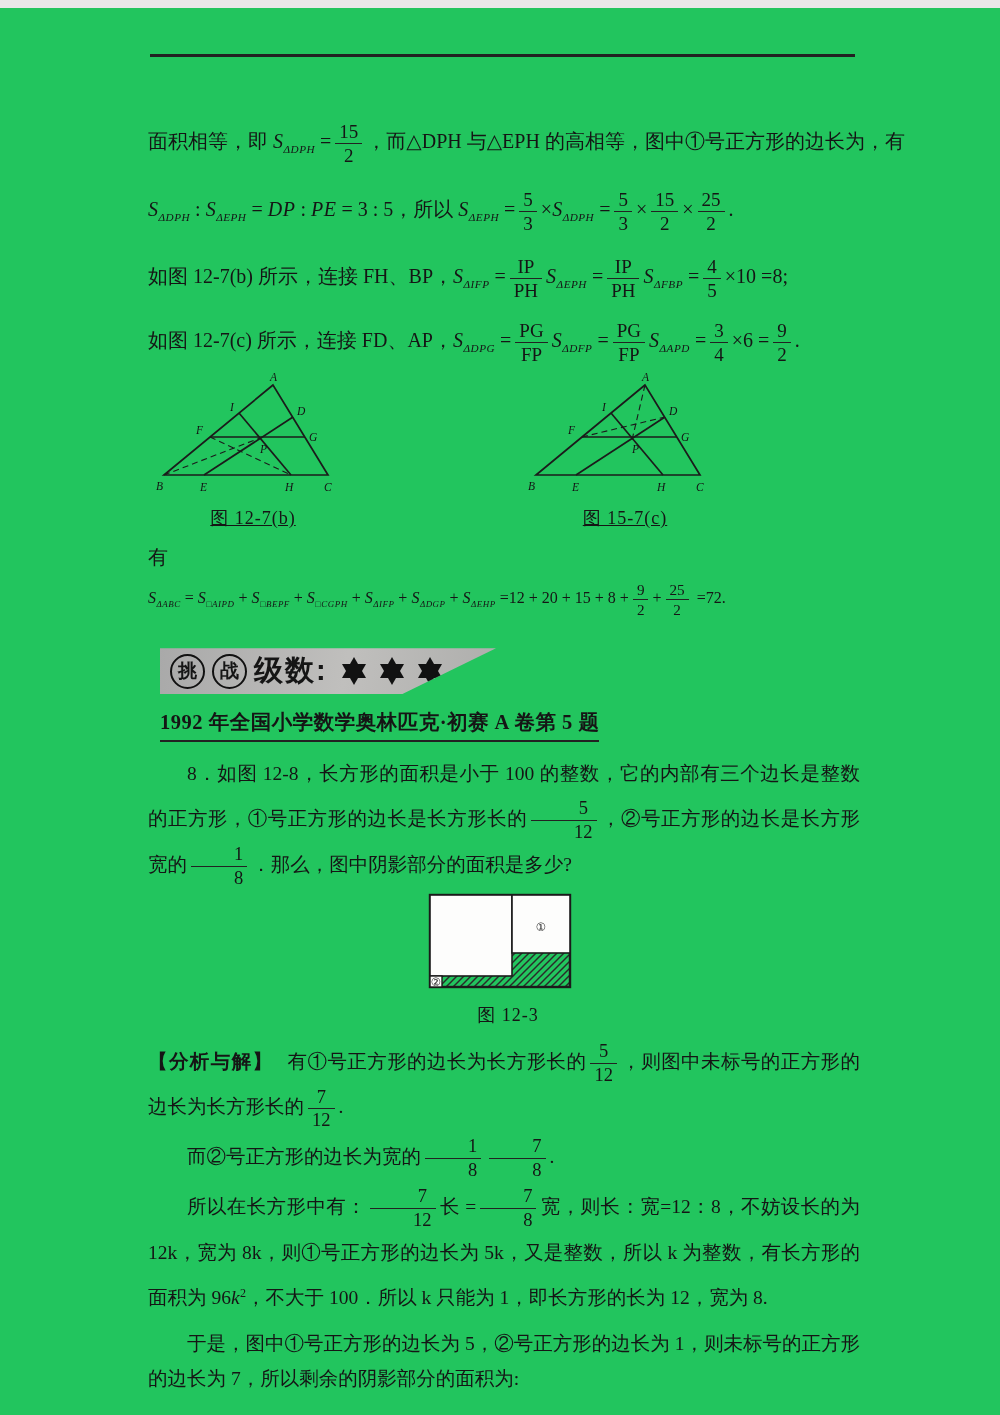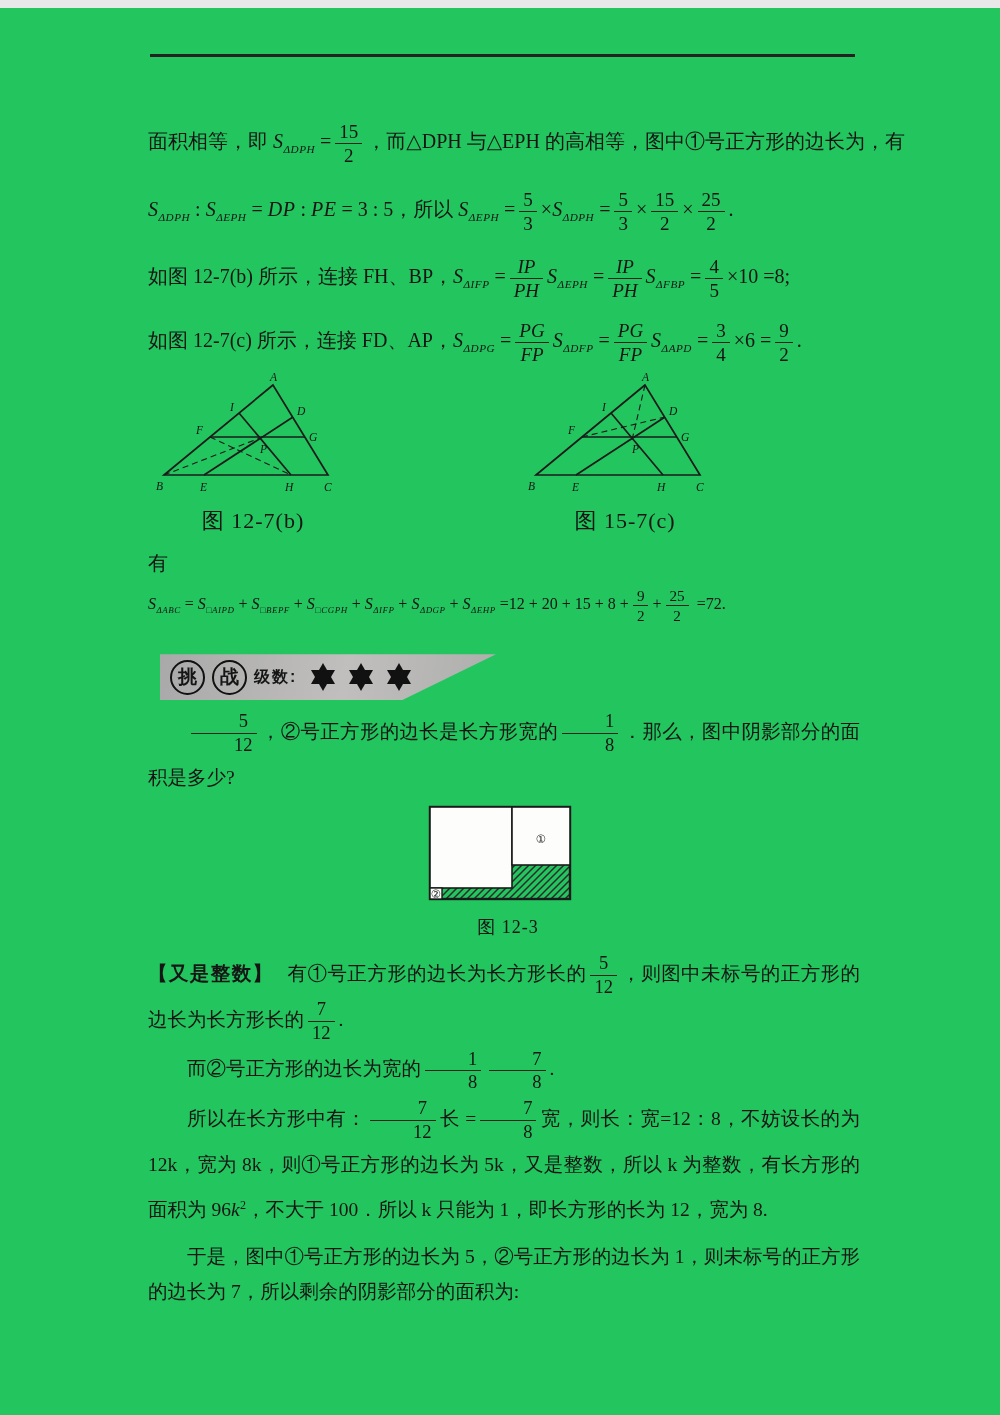--- a/index.html
+++ b/index.html
@@ -14,41 +14,41 @@
   .fl2{margin-top:22px;}
   .fl3{margin-top:22px;}
   .fl4{margin-top:18px;}
   .mi{font-style:italic;font-family:"Liberation Serif",serif;letter-spacing:.5px;}
   sub.msub{font-size:.56em;font-style:italic;letter-spacing:.5px;}
   sup.msup{font-size:.62em;}
   .frac{display:inline-block;vertical-align:middle;text-align:center;margin:0 4px;
         line-height:1.12;font-size:.95em;}
   .frac .fnum{display:block;border-bottom:1.4px solid #222;padding:0 4px 1px;}
   .frac .fden{display:block;padding:1px 4px 0;}
-  .frac.fit .fnum,.frac.fit .fden{font-style:italic;}
+  .frac.fit .fnum,.frac.fit .fden{}
 
   
   .fig-row{display:flex;margin-top:6px;}
   .fig-block{width:210px;text-align:center;}
   .fig-block.right{margin-left:162px;}
   .fig-block svg{display:block;margin:0 auto;}
-  .figcap{font-size:22px;margin-top:10px;letter-spacing:1px;}
+  .figcap{font-size:18px;margin-top:10px;letter-spacing:1px;text-decoration:underline;}
 
   .have-line{font-size:20px;margin:14px 0 0 0;}
   .sum-line{margin-top:10px;font-size:16px;}
 
   
   .banner{margin-top:30px;margin-left:12px;width:336px;height:46px;
           background:linear-gradient(100deg,#a9a9a9 0%,#c0bfbd 55%,#aeaeac 100%);
           clip-path:polygon(0 0,100% 0,72% 100%,0 100%);
           display:flex;align-items:center;padding-left:10px;box-sizing:border-box;}
   .circle-char{display:inline-flex;width:31px;height:31px;border:2.2px solid #111;border-radius:50%;
                align-items:center;justify-content:center;font-size:19px;font-weight:bold;
                font-family:"Liberation Sans",sans-serif;margin-right:7px;background:transparent;}
-  .banner-label{font-family:"Liberation Sans",sans-serif;font-weight:bold;font-size:16px;
+  .banner-label{font-family:"Liberation Sans",sans-serif;font-weight:bold;font-size:29px;
                 letter-spacing:2px;margin-right:10px;}
   .stars svg{vertical-align:middle;margin-right:6px;}
 
   .source-line{display:inline-block;margin-top:14px;margin-left:12px;font-weight:bold;font-size:20.5px;
                border-bottom:2px solid #222;padding-bottom:4px;letter-spacing:.5px;}
 
   
   .para{font-size:19.5px;margin:0;text-align:justify;line-height:2.3;}
   .para.indent{text-indent:2em;}
   .prob{margin-top:10px;}
@@ -146,22 +146,23 @@
             <path d="M16,30 L28,9 L4,9 Z" fill="#111"></path>
           </svg><svg width="32" height="32" viewBox="0 0 32 32">
             <path d="M16,2 L28,23 L4,23 Z" fill="#111"></path>
             <path d="M16,30 L28,9 L4,9 Z" fill="#111"></path>
           </svg><svg width="32" height="32" viewBox="0 0 32 32">
             <path d="M16,2 L28,23 L4,23 Z" fill="#111"></path>
             <path d="M16,30 L28,9 L4,9 Z" fill="#111"></path>
           </svg></span>
     </div>
 
+    <div><span class="source-line">1992 年全国小学数学奥林匹克·初赛 A 卷第 5 题</span></div>
 
-    <p class="para indent prob"><span class="frac"><span class="fnum">5</span><span class="fden">12</span></span><span>，②号正方形的边长是长方形宽的</span><span class="frac"><span class="fnum">1</span><span class="fden">8</span></span><span>．那么，图中阴影部分的面积是多少?</span></p>
+    <p class="para indent prob"><span>8．如图 12-8，长方形的面积是小于 100 的整数，它的内部有三个边长是整数的正方形，①号正方形的边长是长方形长的</span><span class="frac"><span class="fnum">5</span><span class="fden">12</span></span><span>，②号正方形的边长是长方形宽的</span><span class="frac"><span class="fnum">1</span><span class="fden">8</span></span><span>．那么，图中阴影部分的面积是多少?</span></p>
 
     <div class="fig8-block">
       <svg width="150" height="100" viewBox="0 0 150 100">
         <defs>
           <pattern id="hatch" patternUnits="userSpaceOnUse" width="7" height="7">
             <path d="M-1,8 L8,-1" stroke="#2a2a2a" stroke-width="1.5"></path>
             <path d="M-1,1 L1,-1" stroke="#2a2a2a" stroke-width="1.5"></path>
             <path d="M6,8 L8,6" stroke="#2a2a2a" stroke-width="1.5"></path>
           </pattern>
         </defs>
@@ -170,19 +171,19 @@
         <rect x="2" y="2" width="140" height="92" fill="none" stroke="#1b1b1b" stroke-width="2.4"></rect>
         <rect x="2" y="2" width="82" height="81" fill="#fdfdfc" stroke="#1b1b1b" stroke-width="1.6"></rect>
         <rect x="84" y="2" width="58" height="58" fill="#fdfdfc" stroke="#1b1b1b" stroke-width="1.6"></rect>
         <rect x="2" y="83" width="12" height="11" fill="#fdfdfc" stroke="#1b1b1b" stroke-width="1.4"></rect>
         <text class="circ" x="113" y="38" text-anchor="middle" font-size="15">①</text>
         <text class="circ" x="8" y="92.5" text-anchor="middle" font-size="10.5">②</text>
       </svg>
       <div class="fig8cap">图 12-3</div>
     </div>
 
-    <p class="para ap1"><span class="ahead">【又是整数】</span><span><span>有①号正方形的边长为长方形长的</span><span class="frac"><span class="fnum">5</span><span class="fden">12</span></span><span>，则图中未标号的正方形的边长为长方形长的</span><span class="frac"><span class="fnum">7</span><span class="fden">12</span></span><span>.</span></span></p>
+    <p class="para ap1"><span class="ahead">【分析与解】</span><span><span>有①号正方形的边长为长方形长的</span><span class="frac"><span class="fnum">5</span><span class="fden">12</span></span><span>，则图中未标号的正方形的边长为长方形长的</span><span class="frac"><span class="fnum">7</span><span class="fden">12</span></span><span>.</span></span></p>
     <p class="para ap2"><span>而②号正方形的边长为宽的</span><span class="frac"><span class="fnum">1</span><span class="fden">8</span></span><span class="frac"><span class="fnum">7</span><span class="fden">8</span></span><span>.</span></p>
     <p class="para ap3"><span>所以在长方形中有：</span><span class="frac"><span class="fnum">7</span><span class="fden">12</span></span><span>长 =</span><span class="frac"><span class="fnum">7</span><span class="fden">8</span></span><span>宽，则长：宽=12：8，不妨设长的为 12k，宽为 8k，则①号正方形的边长为 5k，又是整数，所以 k 为整数，有长方形的面积为 96</span><span class="mi">k</span><sup class="msup">2</sup><span>，不大于 100．所以 k 只能为 1，即长方形的长为 12，宽为 8.</span></p>
     <p class="para ap4"><span>于是，图中①号正方形的边长为 5，②号正方形的边长为 1，则未标号的正方形的边长为 7，所以剩余的阴影部分的面积为:</span></p>
 
   </div>
 </div>
 
 </body></html>

